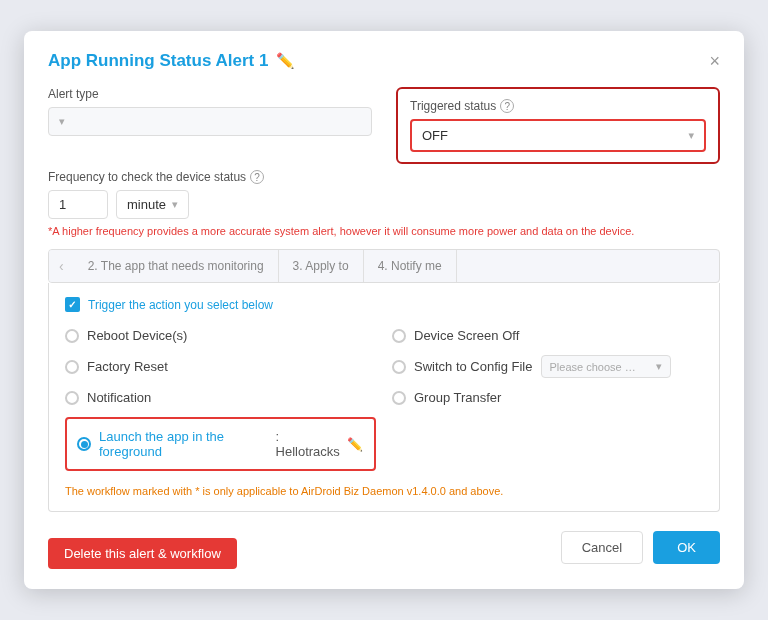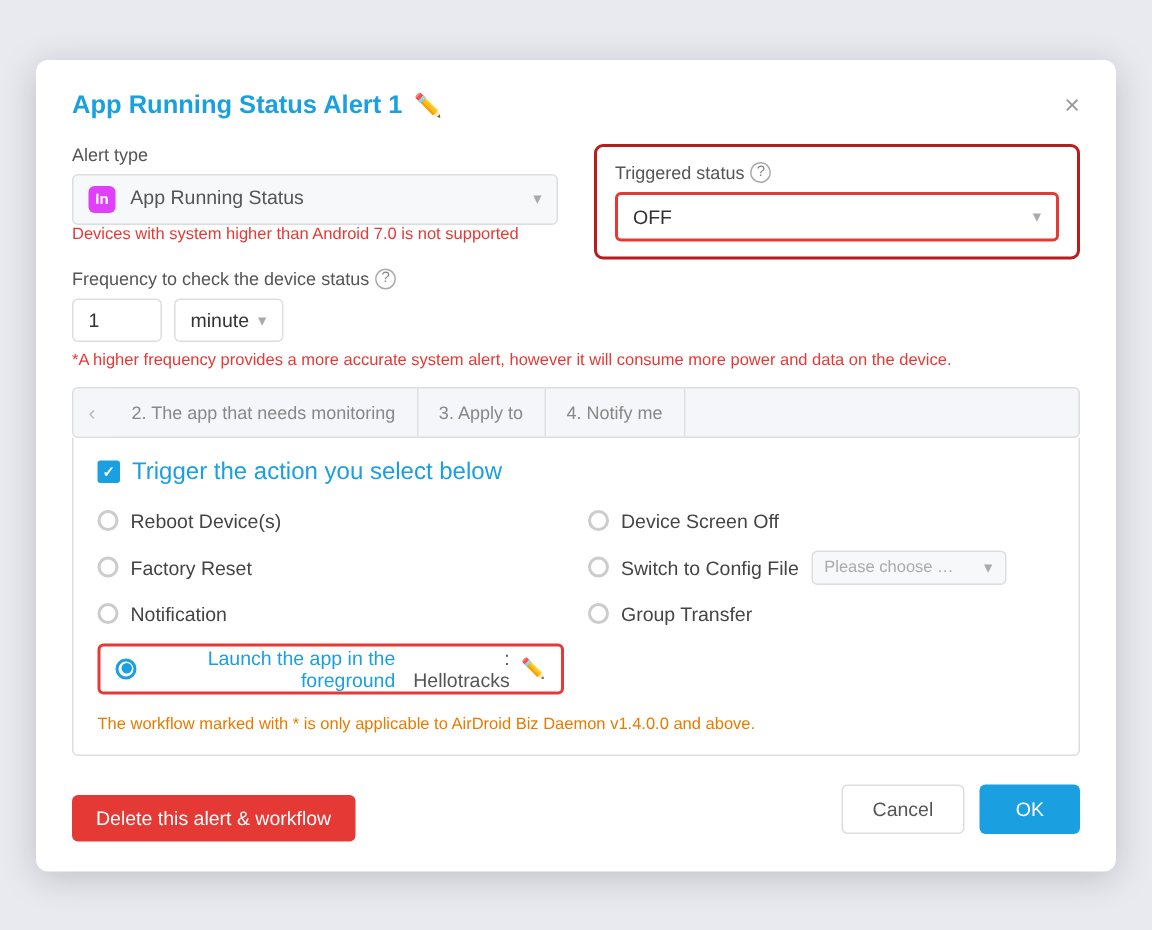--- a/index.html
+++ b/index.html
@@ -223,21 +223,21 @@
       flex-shrink: 0;
     }
     .checkbox-blue::after {
       content: '✓';
       color: #fff;
       font-size: 10px;
       font-weight: bold;
     }
     .trigger-label {
       color: #1a9fe0;
-      font-size: 16px;
+      font-size: 12px;
     }
     .options-grid {
       display: grid;
       grid-template-columns: 1fr 1fr;
       gap: 8px 16px;
     }
     .radio-option {
       display: flex;
       align-items: center;
       gap: 8px;
@@ -262,26 +262,25 @@
     .radio-circle.selected::after {
       content: '';
       width: 7px;
       height: 7px;
       border-radius: 50%;
       background: #1a9fe0;
     }
     .launch-option-box {
       border: 2px solid #e53935;
       border-radius: 4px;
-      padding: 0 10px;
+      padding: 10px 10px;
       display: flex;
       align-items: center;
       gap: 8px;
       background: #fff;
-      text-align: right;
     }
     .launch-option-text {
       color: #1a9fe0;
       font-size: 13px;
     }
     .launch-app-value {
       font-size: 13px;
       color: #555;
       margin-left: 4px;
     }
@@ -372,27 +371,22 @@
     </div>
     <span class="close-icon">×</span>
   </div>
 
   <div class="form-row">
     <div class="form-col">
       <div class="form-label">
         <span>Alert type</span>
       </div>
       <div class="select-box">
-        <span>
-          <span class="alert-badge">In</span>
-          <span class="badge-text">App Running Status</span>
-        </span>
         <span class="chevron">▾</span>
       </div>
-      <div class="warning-text">Devices with system higher than Android 7.0 is not supported</div>
     </div>
 
     <div class="form-col">
       <div class="triggered-status-wrapper">
         <div class="triggered-status-label">
           <span>Triggered status</span>
           <span class="help-icon">?</span>
         </div>
         <div class="triggered-box">
           <span>OFF</span>

